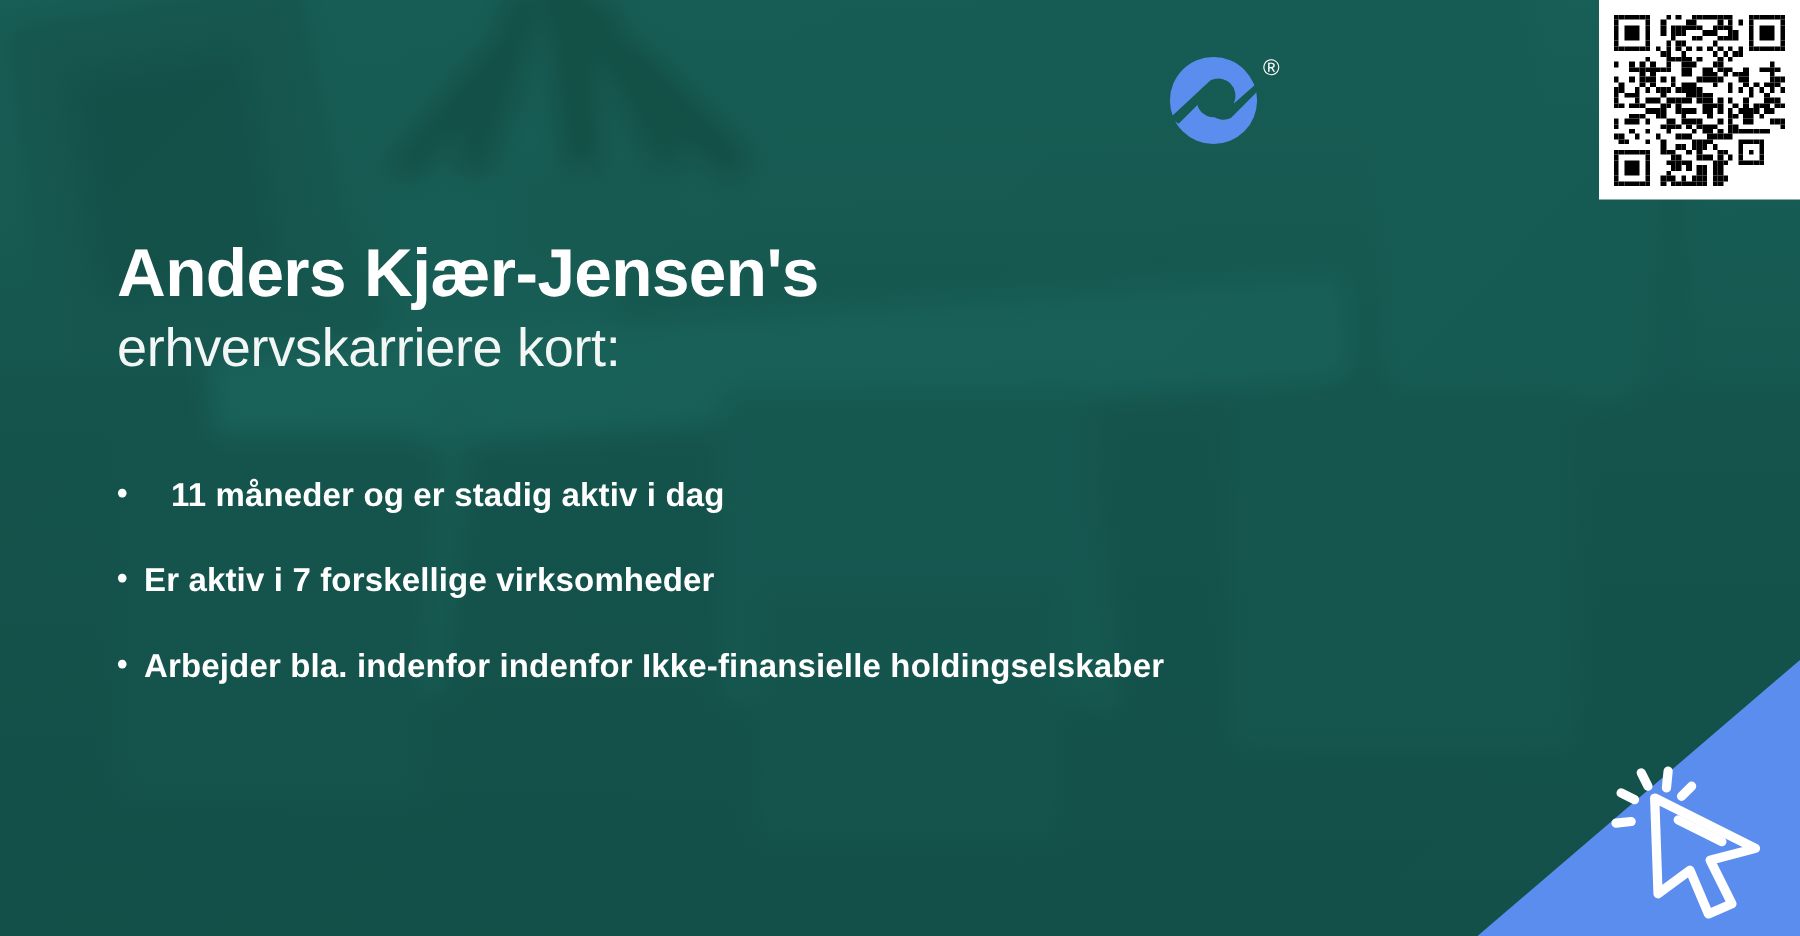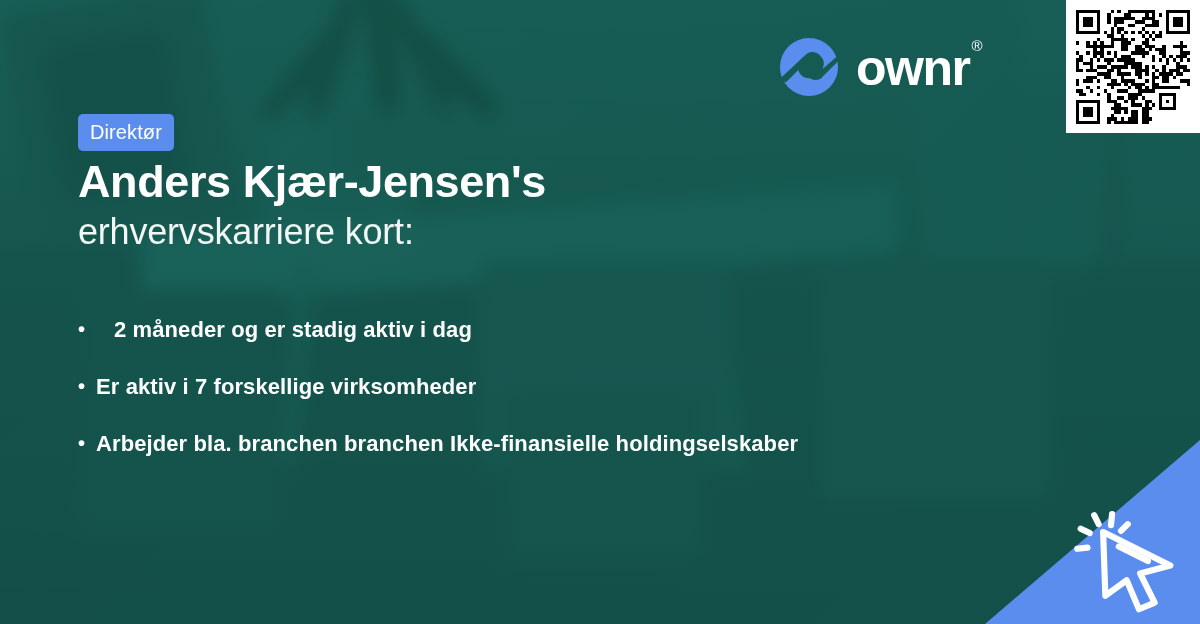--- a/index.html
+++ b/index.html
@@ -242,64 +242,62 @@
     <div class="p chairC"></div>
     <div class="p chairA"></div>
     <div class="p chairAb"></div>
     <div class="p chairB"></div>
   </div>
   <div id="overlay"></div>
   <div id="overlay2"></div>
 
   <div id="content">
 
-    <div id="badge">Direktør</div>
 
     <div id="title">Anders Kjær-Jensen's</div>
     <div id="subtitle">erhvervskarriere kort:</div>
 
     <div id="facts">
 
       <div class="fact">
         <span class="dot">•</span>
         <span class="txt">
-          <span class="l2">2 måneder og er stadig aktiv i dag</span>
+          <span class="l2">11 måneder og er stadig aktiv i dag</span>
         </span>
       </div>
 
       <div class="fact">
         <span class="dot">•</span>
         <span class="txt">
           <span>Er aktiv i 7 forskellige virksomheder</span>
         </span>
       </div>
 
       <div class="fact">
         <span class="dot">•</span>
         <span class="txt">
-          <span>Arbejder bla. branchen branchen Ikke-finansielle holdingselskaber</span>
+          <span>Arbejder bla. indenfor indenfor Ikke-finansielle holdingselskaber</span>
         </span>
       </div>
 
     </div>
 
     <div id="logo">
       <svg id="logo-mark" viewBox="0 0 64 64">
         <defs>
           <mask id="swoosh">
             <rect x="0" y="0" width="64" height="64" fill="#fff"></rect>
 
             <path d="M2 44 L30 18 A12 12 0 0 1 46 34 L62 20 L62 26 L44 44 A12 12 0 0 1 28 28 L8 48 Z" fill="#000"></path>
             <circle cx="32" cy="32" r="11.5" fill="#000"></circle>
           </mask>
         </defs>
         <circle cx="32" cy="32" r="30" fill="#5b8def" mask="url(#swoosh)"></circle>
         <path d="M20.5 43.5 A16 16 0 0 1 43.5 20.5 A11.5 11.5 0 0 0 20.5 43.5 Z" fill="#5b8def"></path>
       </svg>
-      <span id="logo-word">ownr</span>
       <span id="logo-reg">®</span>
     </div>
 
     <div id="qr-panel">
       <div id="qr-canvas">
           <i style="grid-row-start: 1; grid-column-start: 1;"></i>
           <i style="grid-row-start: 1; grid-column-start: 2;"></i>
           <i style="grid-row-start: 1; grid-column-start: 3;"></i>
           <i style="grid-row-start: 1; grid-column-start: 4;"></i>
           <i style="grid-row-start: 1; grid-column-start: 5;"></i>

